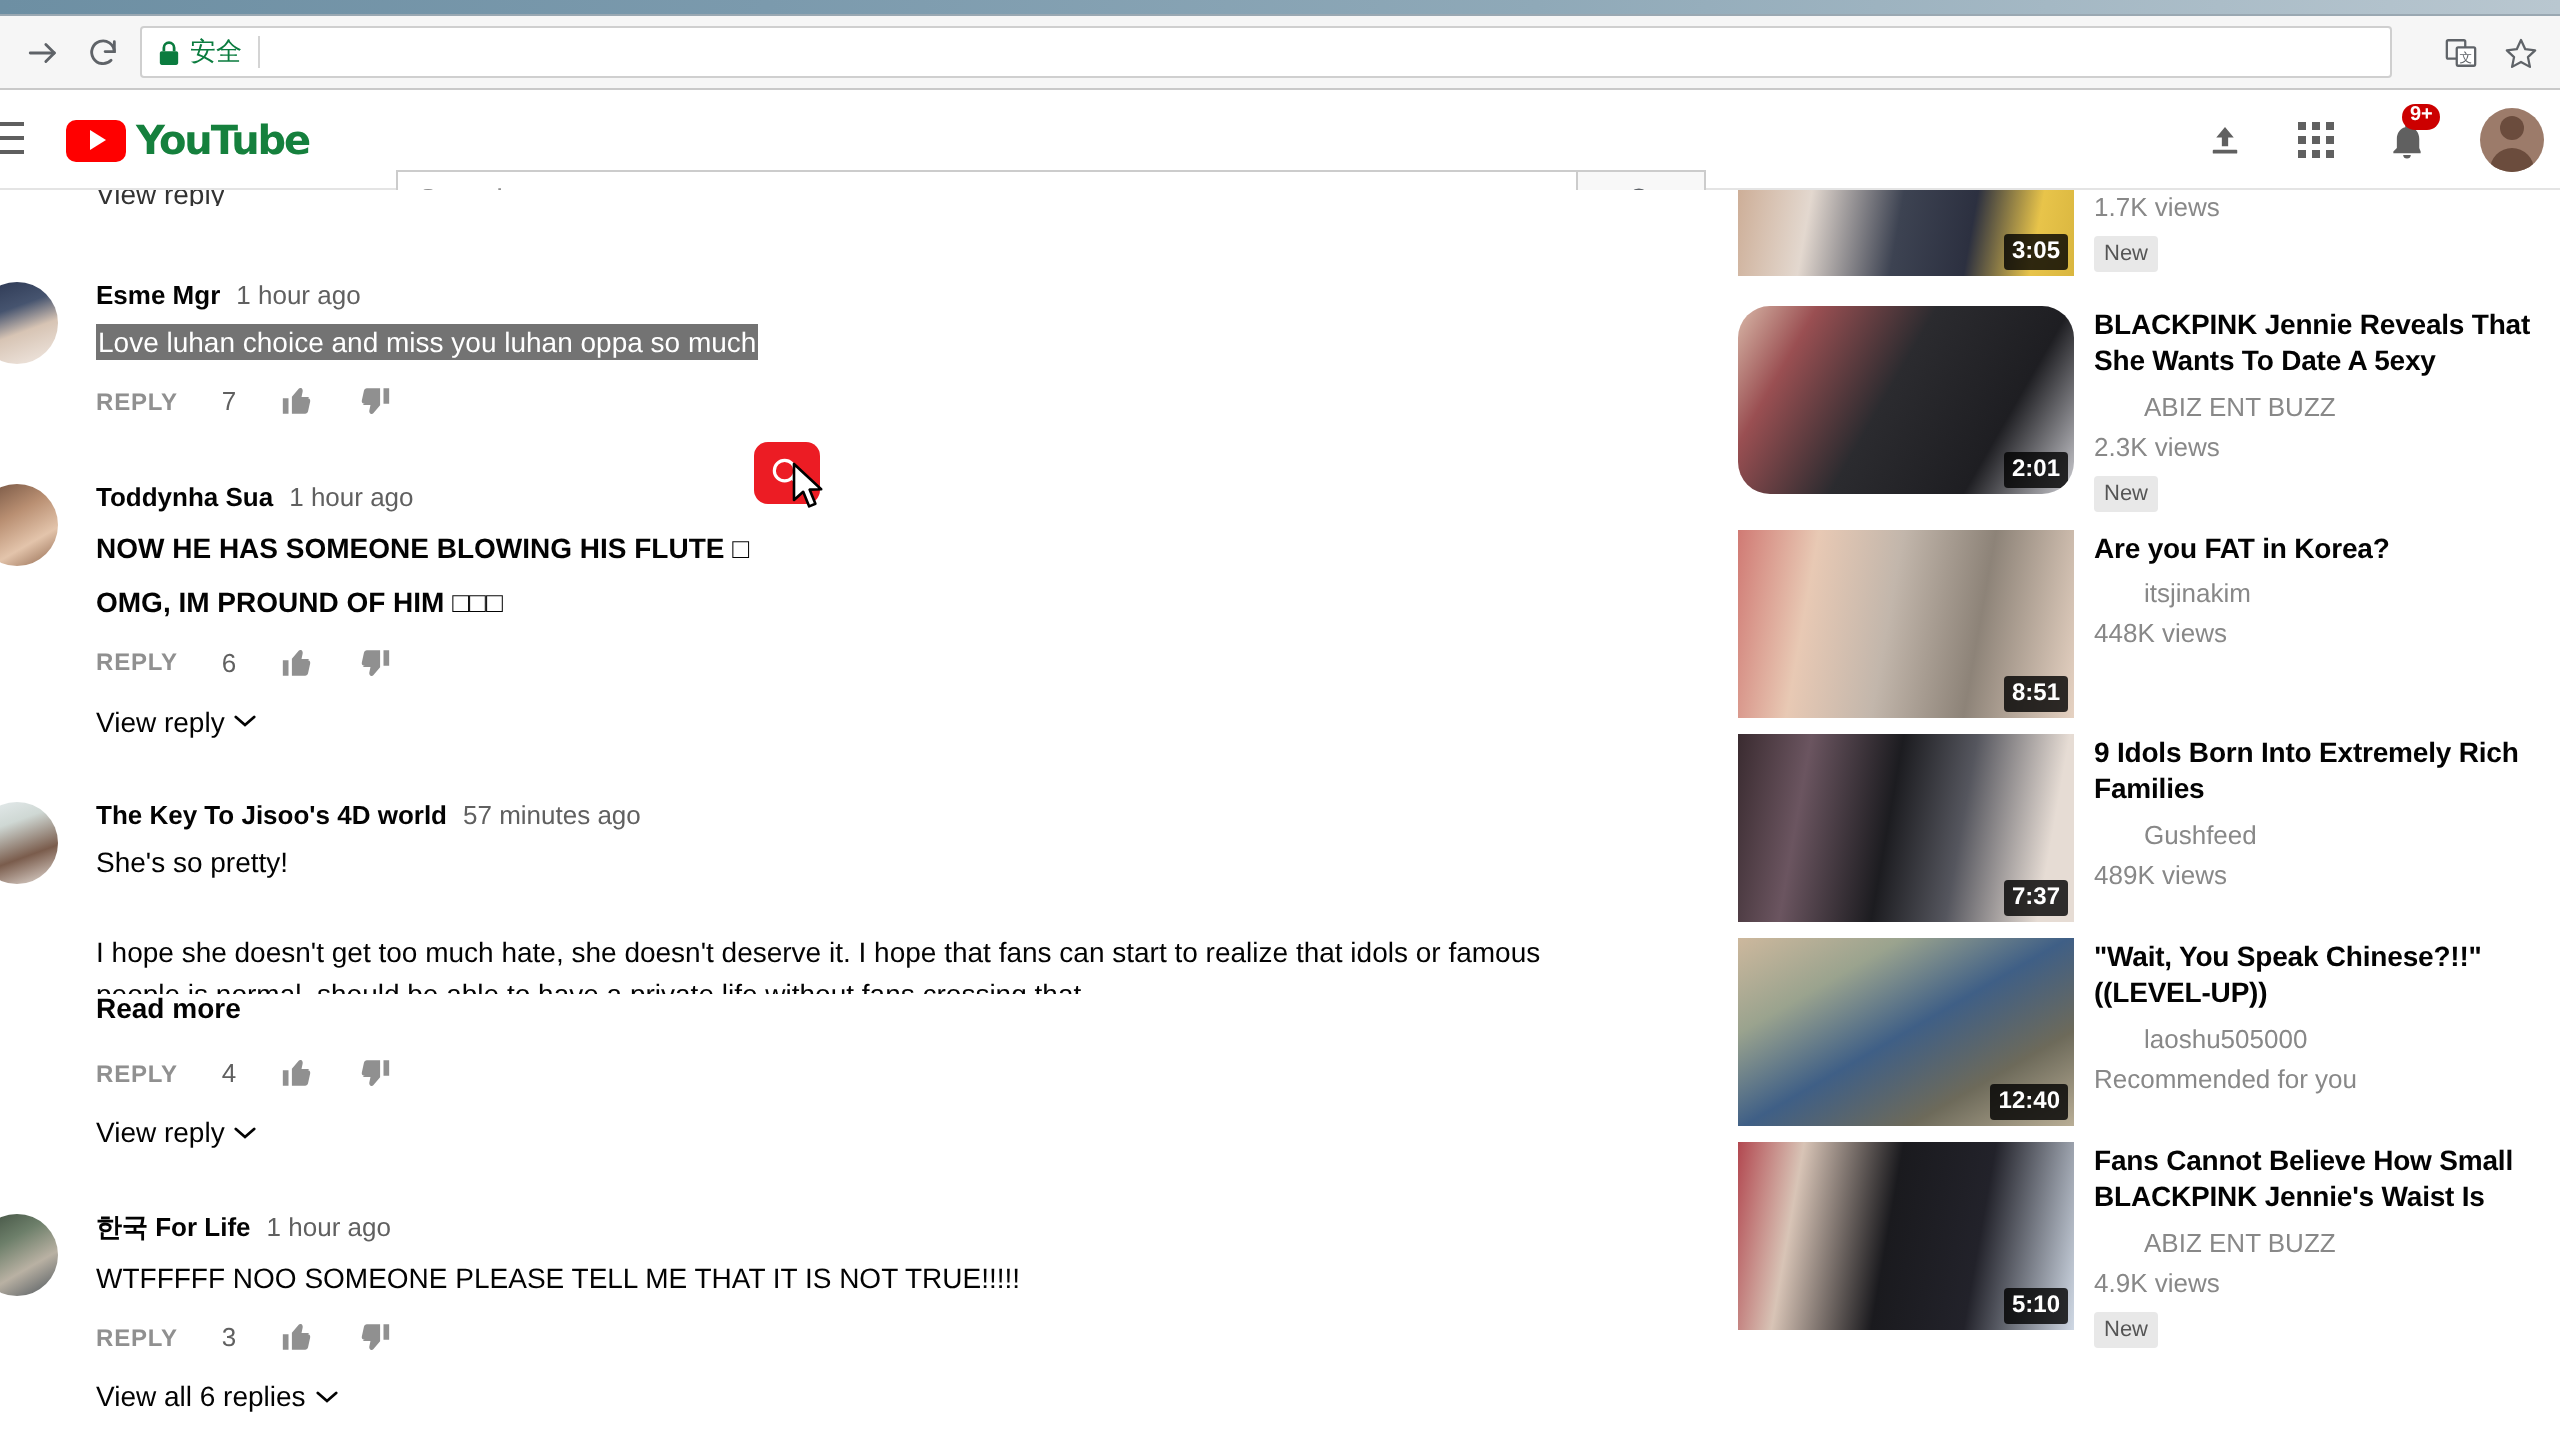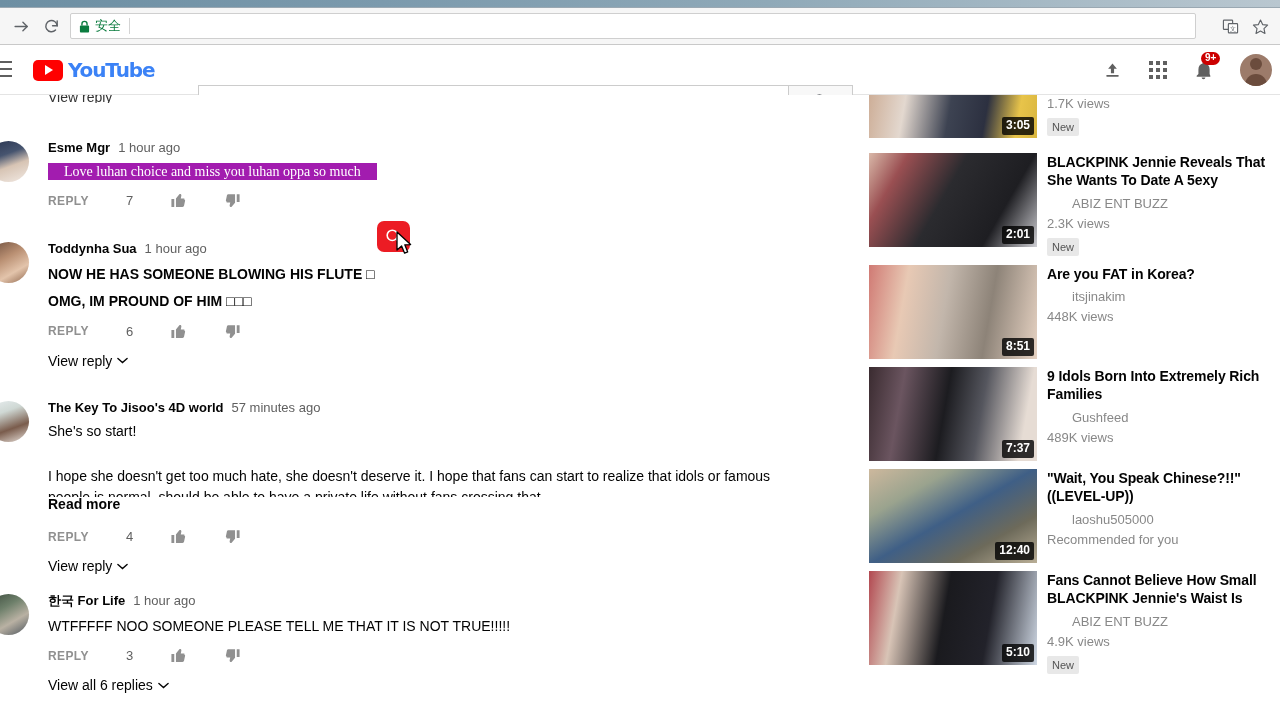--- a/index.html
+++ b/index.html
@@ -81,21 +81,21 @@
   }
   .yt-play::after {
     content: ""; width: 0; height: 0;
     border-left: 8px solid #fff;
     border-top: 5px solid transparent;
     border-bottom: 5px solid transparent;
     margin-left: 2px;
   }
   .yt-word {
     font-family: "DejaVu Sans", sans-serif;
-    font-weight: bold; font-size: 20px; color: #3b82f6;
+    font-weight: bold; font-size: 20px; color: #15803d;
     letter-spacing: -1.1px;
   }
   .search-wrap {
     position: absolute; left: 198px; top: 55px; transform: translateY(-50%);
     display: flex;
   }
   .search-input {
     width: 590px; height: 30px;
     border: 1px solid #ccc;
     border-right: none;
@@ -161,24 +161,24 @@
   .c-avatar {
     position: absolute; left: -12px; top: 0;
     width: 41px; height: 41px; border-radius: 50%;
     overflow: hidden;
   }
   .c-body { margin-left: 48px; }
   .c-head { display: flex; align-items: flex-start; gap: 8px; line-height: 1; }
   .c-author { font-size: 13px; font-weight: bold; color: #030303; }
   .c-time { font-size: 13px; color: #606060; }
   .c-text { font-size: 14px; color: #030303; line-height: 1.38; margin-top: 8px; }
-  .c-text.sel { background: #a21caf; color: #fff; display: inline; padding: 1px 16px; font-family: Liberation Serif, serif; }
+  .c-text.sel { background: #737373; color: #fff; display: inline; padding: 1px 1px; }
   .c-text.bold { font-weight: bold; }
   .c-actions {
-    display: flex; align-items: center; gap: 15px; margin-top: 11px;
+    display: flex; align-items: center; gap: 0; margin-top: 11px;
   }
   .act-reply { font-size: 12px; font-weight: bold; color: #909090; letter-spacing: 0.4px; }
   .act-count { font-size: 13px; color: #606060; margin-left: 22px; }
   .act-ico { margin-left: 22px; color: #909090; display: flex; }
   .act-ico:first-of-type { margin-left: 26px; }
   .view-reply {
     font-size: 14px; color: #030303; font-weight: 500;
     display: flex; align-items: center; gap: 5px; margin-top: 13px;
   }
   .chev { width: 11px; height: 7px; }
@@ -230,21 +230,21 @@
   }
 
   
   .av1 { background: linear-gradient(160deg,#2a3550 0%,#46546f 35%,#d7c4b4 60%,#f2eae4 100%); }
   .av2 { background: linear-gradient(150deg,#6a4b3a 0%,#b98f72 40%,#e3c4ab 70%,#8c6349 100%); }
   .av3 { background: linear-gradient(160deg,#e8eef0 0%,#cfd8d4 30%,#7a5c4c 65%,#e9e2dc 100%); }
   .av4 { background: linear-gradient(150deg,#3b4a3c 0%,#6d7f6a 35%,#b9b1a3 65%,#49525a 100%); }
 
   
   .th1 { background: linear-gradient(100deg,#c8a48a 0%,#e3d8cf 25%,#3d4352 50%,#2c3040 70%,#e8c44a 88%,#d9b63f 100%); }
-  .th2 { background: linear-gradient(120deg,#d9b8a8 0%,#9a4f52 18%,#2b2b2f 45%,#1e1e22 75%,#cfcfd4 100%); }
+  .th2 { background: linear-gradient(120deg,#d9b8a8 0%,#9a4f52 18%,#2b2b2f 45%,#1e1e22 75%,#cfcfd4 100%); border-radius: 16px; }
   .th3 { background: linear-gradient(100deg,#d07a74 0%,#e8c9b4 22%,#c2b6ab 45%,#8d8378 70%,#e6d2c2 100%); }
   .th4 { background: linear-gradient(100deg,#3a2b30 0%,#6b5560 20%,#1c1c20 45%,#55565e 65%,#e6dcd4 90%); text-decoration: underline; }
   .th5 { background: linear-gradient(150deg,#cdb89d 0%,#9aa38e 25%,#3f5f86 50%,#6d6a5a 75%,#b9ae96 100%); }
   .th6 { background: linear-gradient(100deg,#b24850 0%,#d8c4b6 18%,#1a1a1e 45%,#22222a 70%,#cfd8e4 100%); }
 </style>
 </head>
 <body>
 
 <div id="browser-chrome">
   <div class="tabstrip"></div>
@@ -398,21 +398,21 @@
       </div>
     </div>
 
     <div class="comment" style="top:306px;">
       <div class="c-avatar av3"></div>
       <div class="c-body">
         <div class="c-head">
           <span class="c-author">The Key To Jisoo's 4D world</span>
           <span class="c-time">57 minutes ago</span>
         </div>
-        <div class="c-text">She's so start!</div>
+        <div class="c-text">She's so pretty!</div>
         <div style="margin-top:25px; position:relative; height:44px; overflow:hidden;">
           <div class="para">I hope she doesn't get too much hate, she doesn't deserve it. I hope that fans can start to realize that idols or famous</div>
           <div class="para clip-para" style="height:10px;">people is normal, should be able to have a private life without fans crossing that</div>
         </div>
         <div class="read-more" style="margin-top:-14px;">Read more</div>
         <div class="c-actions" style="margin-top:16px;">
           <span class="act-reply">REPLY</span>
           <span class="act-count">4</span>
           <span class="act-ico">
             <svg width="17" height="17" viewBox="0 0 24 24" fill="currentColor">
@@ -427,21 +427,21 @@
         </div>
         <div class="view-reply">
           <span>View reply</span>
           <svg class="chev" viewBox="0 0 12 7" fill="none" stroke="#030303" stroke-width="1.5" stroke-linecap="round">
               <polyline points="1,1.3 6,5.7 11,1.3"></polyline>
             </svg>
         </div>
       </div>
     </div>
 
-    <div class="comment" style="top:499px;">
+    <div class="comment" style="top:512px;">
       <div class="c-avatar av4"></div>
       <div class="c-body">
         <div class="c-head">
           <span class="c-author">한국 For Life</span>
           <span class="c-time">1 hour ago</span>
         </div>
         <div class="c-text" style="margin-top:10px;">WTFFFFF NOO SOMEONE PLEASE TELL ME THAT IT IS NOT TRUE!!!!!</div>
         <div class="c-actions">
           <span class="act-reply">REPLY</span>
           <span class="act-count">3</span>

